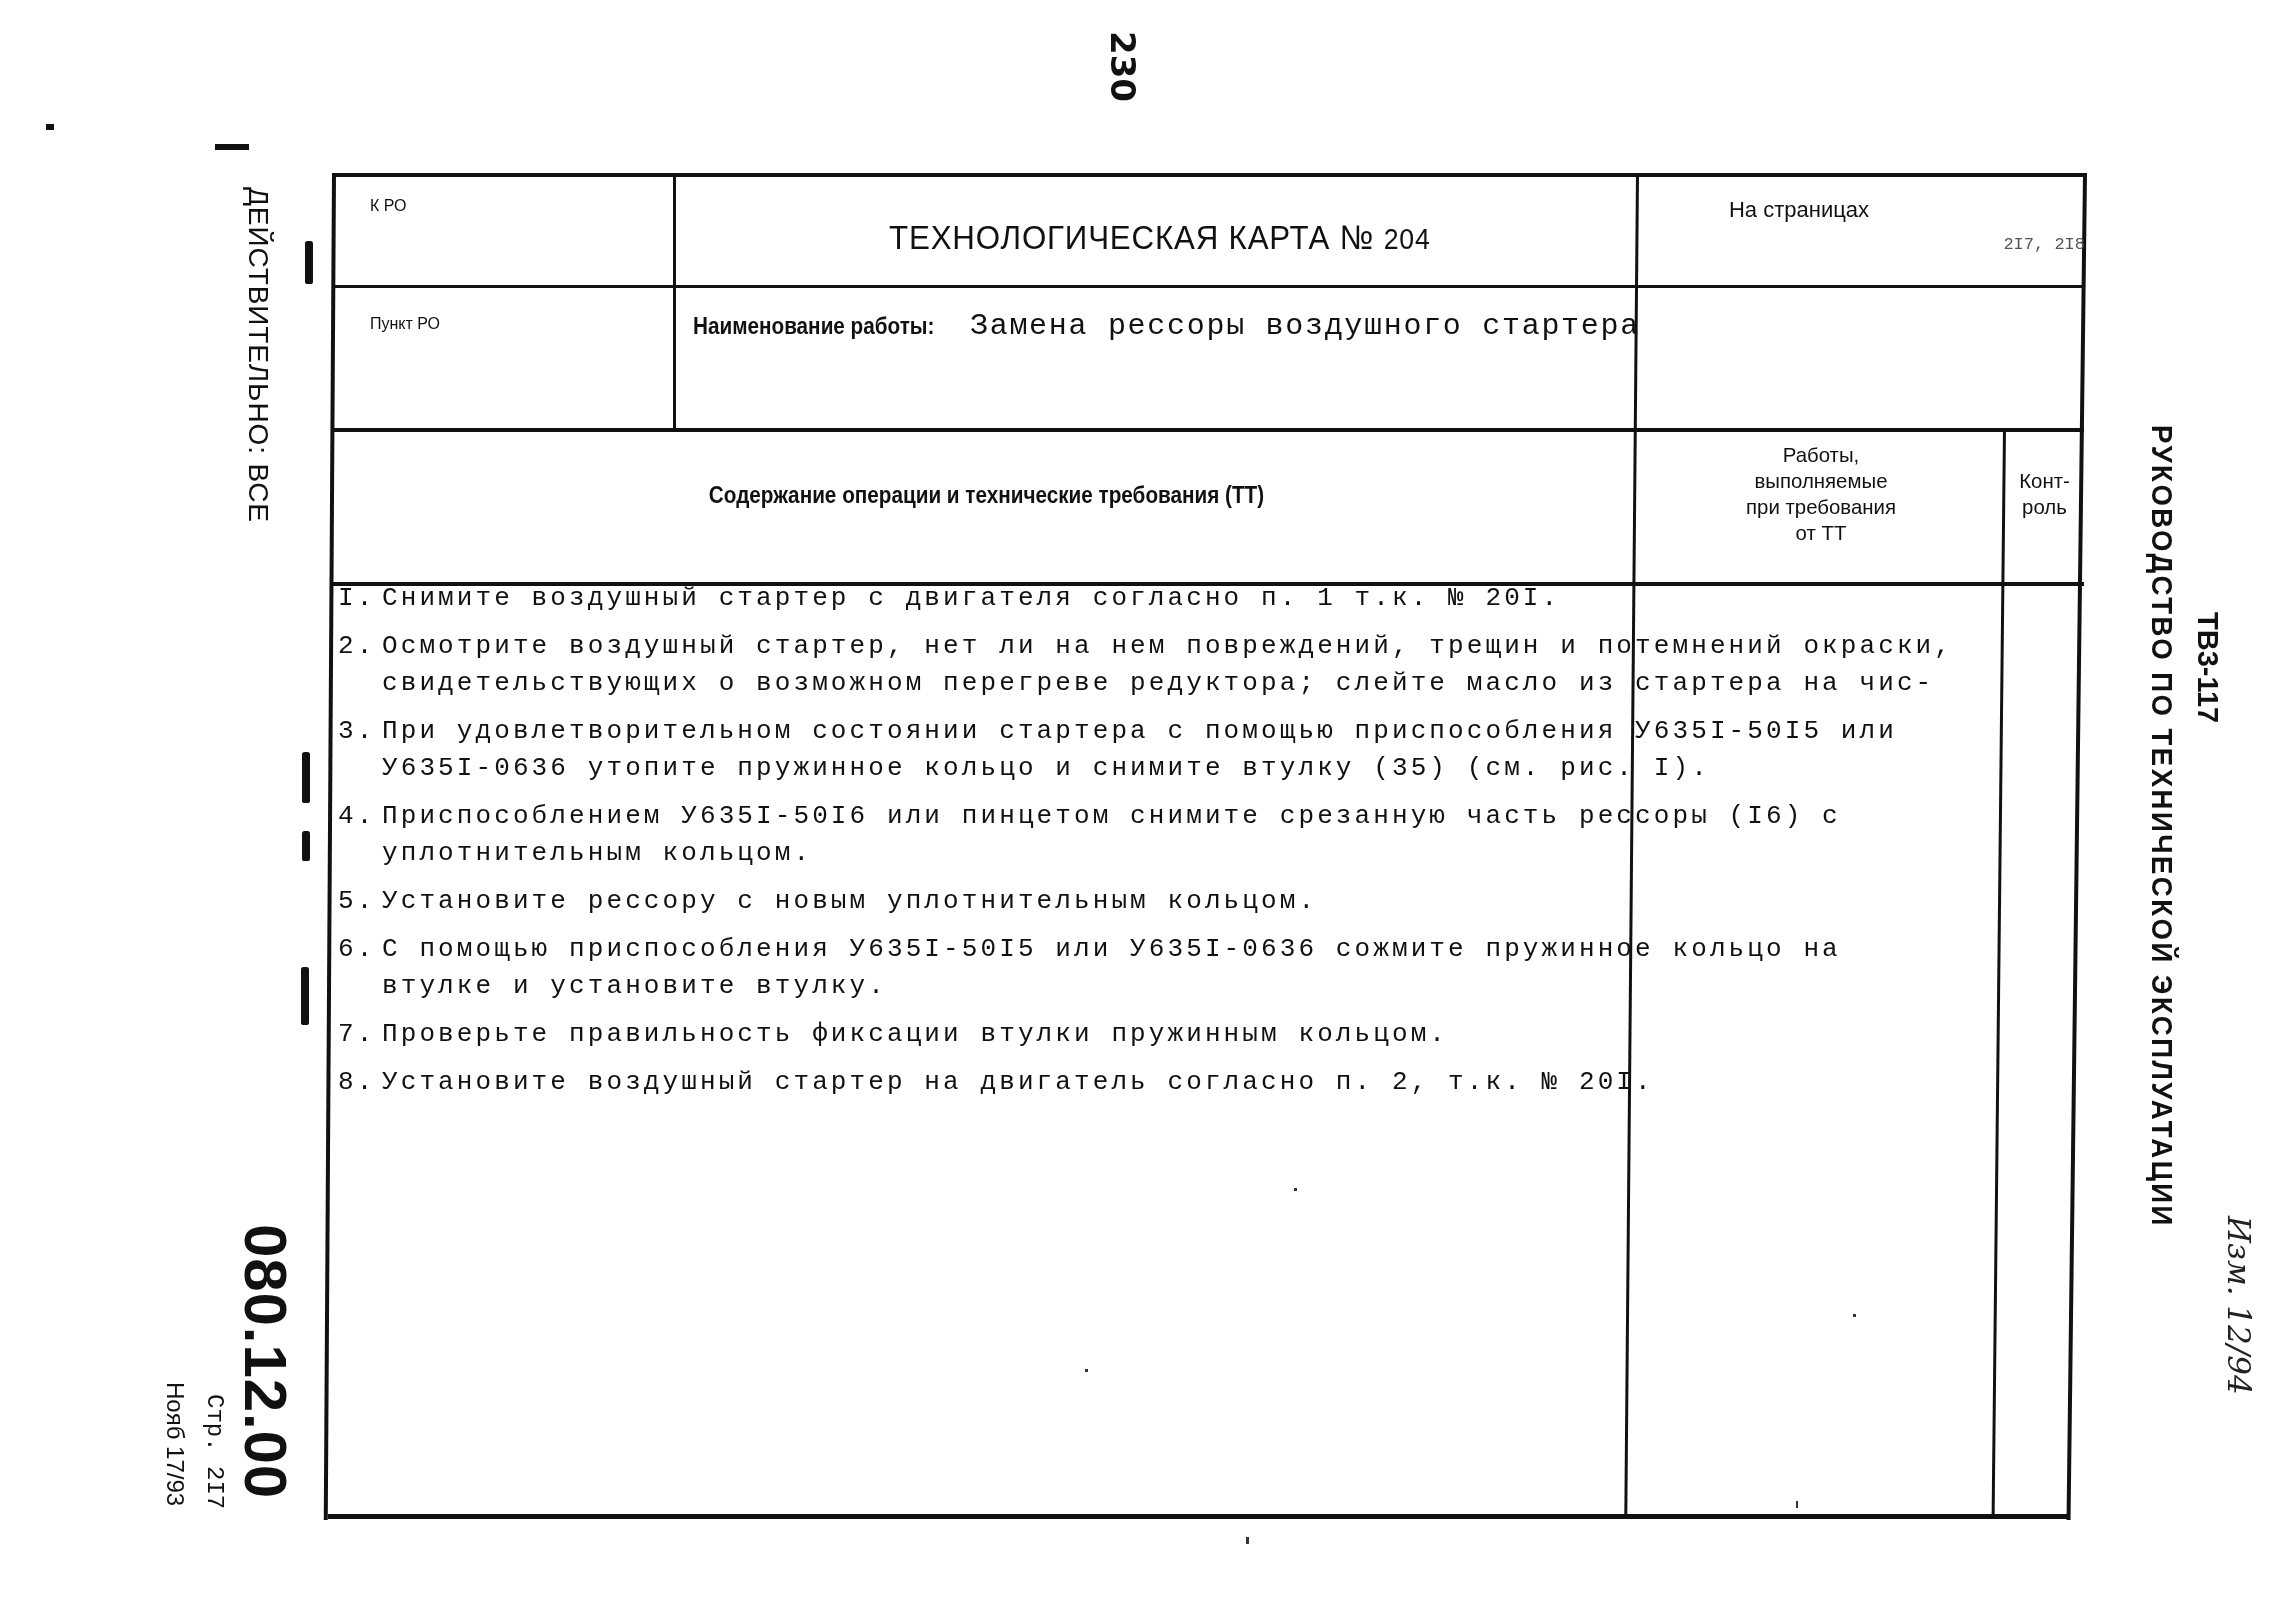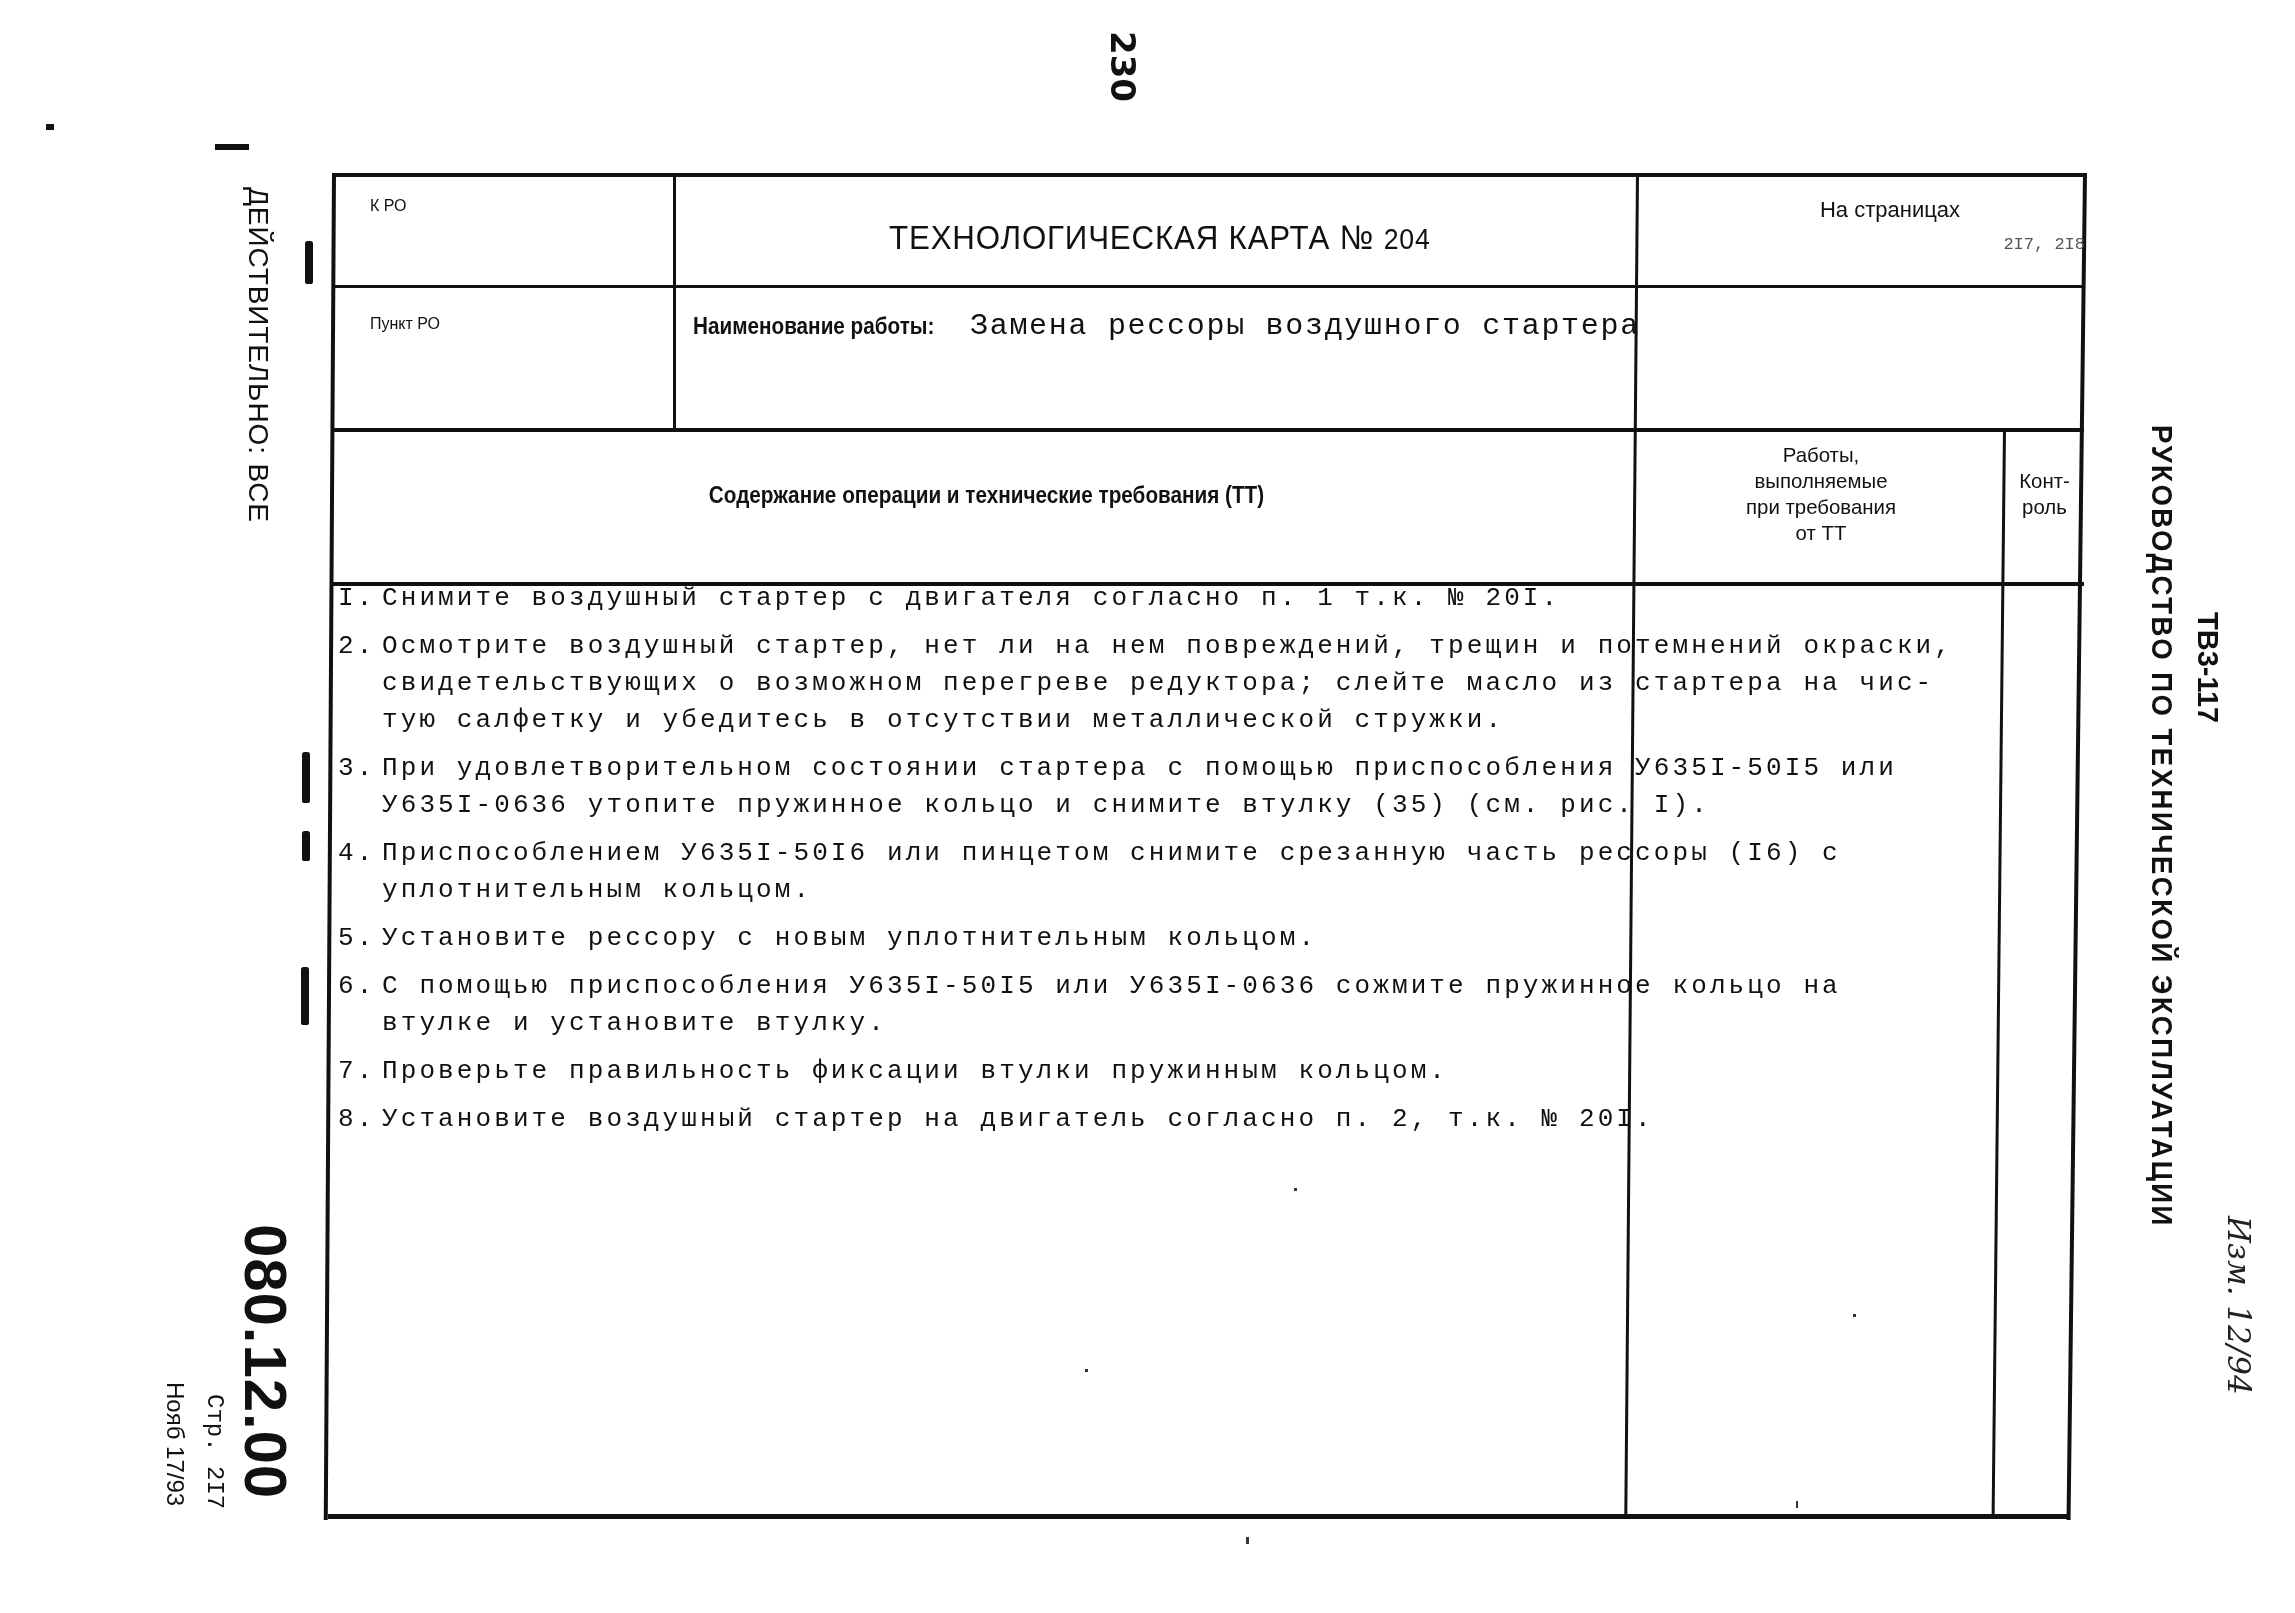--- a/index.html
+++ b/index.html
@@ -68,21 +68,21 @@
 
   <div class="line" style="left:673px;top:174px;width:2.6px;height:255px;"></div>
   <div class="line" style="left:1636px;top:174px;width:3.4px;height:1343px;transform:skewX(-0.5deg);transform-origin:top;"></div>
   <div class="line" style="left:2003px;top:429px;width:3.4px;height:1088px;transform:skewX(-0.6deg);transform-origin:top;"></div>
 
   <div class="abs sans cell-label" style="left:370px;top:197px;">К РО</div>
   <div class="abs title sans" style="left:889px;top:218px;">
     <span>ТЕХНОЛОГИЧЕСКАЯ КАРТА №</span>
     <span class="num">204</span>
   </div>
-  <div class="abs pages-label sans" style="left:1639px;top:197px;width:502px;">На страницах</div>
+  <div class="abs pages-label sans" style="left:1548px;top:197px;width:502px;">На страницах</div>
   <div class="abs pages-value" style="left:1639px;top:235px;width:446px;">2I7, 2I8</div>
 
   <div class="abs sans cell-label" style="left:370px;top:315px;">Пункт РО</div>
   <div class="abs" style="left:693px;top:309px;display:flex;align-items:baseline;">
     <span class="work-name-label sans" style="width:277px;display:inline-block;">Наименование работы:</span>
     <span class="work-name-value">Замена рессоры воздушного стартера</span>
   </div>
 
   <div class="abs hdr-main sans" style="left:336px;top:482px;width:1301px;">Содержание операции и технические требования (ТТ)</div>
   <div class="abs hdr-small sans" style="left:1639px;top:442px;width:364px;">
@@ -101,21 +101,20 @@
       <span class="n">I.</span>
       <span class="t">
           <span>Снимите воздушный стартер с двигателя согласно п. 1 т.к. № 20I.</span>
         </span>
     </div>
     <div class="op">
       <span class="n">2.</span>
       <span class="t">
         <span>Осмотрите воздушный стартер, нет ли на нем повреждений, трещин и потемнений окраски,</span>
         <span>свидетельствующих о возможном перегреве редуктора; слейте масло из стартера на чис-</span>
-        <span>тую салфетку и убедитесь в отсутствии металлической стружки.</span>
       </span>
     </div>
     <div class="op">
       <span class="n">3.</span>
       <span class="t">
         <span>При удовлетворительном состоянии стартера с помощью приспособления У635I-50I5 или</span>
         <span>У635I-0636 утопите пружинное кольцо и снимите втулку (35) (см. рис. I).</span>
       </span>
     </div>
     <div class="op">

